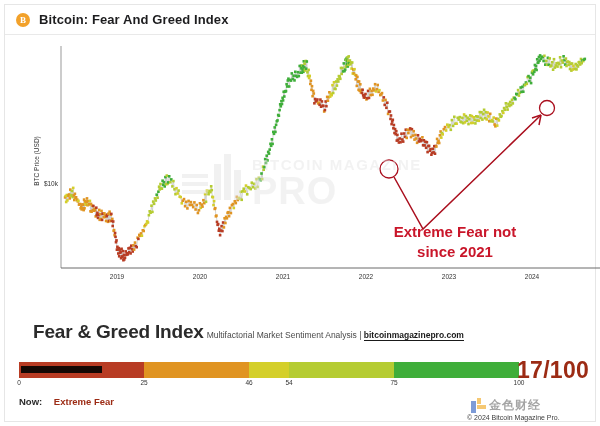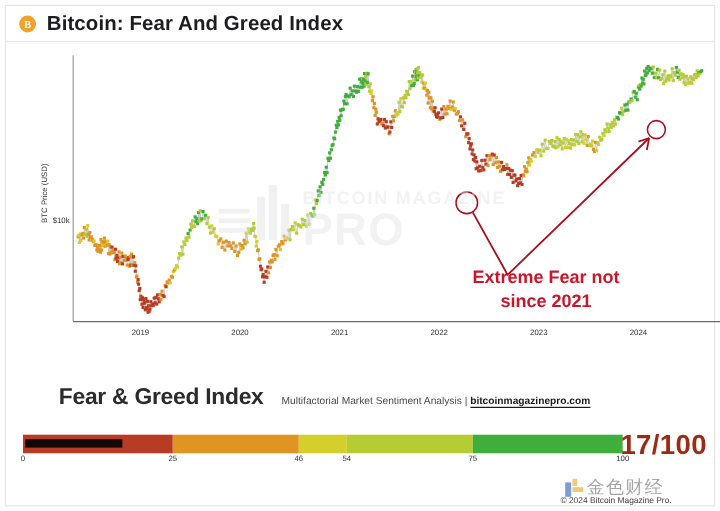--- a/index.html
+++ b/index.html
@@ -46,21 +46,21 @@
     font-size: 9px;
     font-weight: bold;
     display: flex;
     align-items: center;
     justify-content: center;
     flex: none;
     font-family: "Liberation Serif", serif;
   }
   .header-title {
     margin-left: 9px;
-    font-size: 17px;
+    font-size: 13px;
     font-weight: bold;
     color: #1d1d1f;
     letter-spacing: .1px;
   }
 
   
   .chart-area {
     position: absolute;
     left: 12px;
     top: 31px;
@@ -89,33 +89,33 @@
     color: #c9162a;
     font-weight: bold;
     font-size: 15px;
     line-height: 1.30;
     pointer-events: none;
   }
 
   
   .lower-title {
     position: absolute;
-    left: 44px;
+    left: 28px;
     top: 316px;
     display: flex;
     align-items: baseline;
   }
   .lower-title-main {
     font-size: 19px;
     font-weight: bold;
     color: #2b2b2b;
     letter-spacing: -.2px;
   }
   .lower-title-sub {
-    margin-left: 15px;
+    margin-left: 3px;
     font-size: 8.5px;
     color: #4a4a4a;
   }
   .lower-title-sub b { color: #1a1a1a; border-bottom: 1px solid #1a1a1a; }
 
   
   .gauge-wrap {
     position: absolute;
     left: 14px;
     top: 357px;
@@ -197,22 +197,22 @@
   .cn-mark i {
     position: absolute;
     background: #f0a81e;
     display: block;
   }
   .cn-mark i.a { left: 0; top: 3px; width: 5px; height: 12px; background:#2f5fbf; }
   .cn-mark i.b { left: 6px; top: 0; width: 4px; height: 6px; }
   .cn-mark i.c { left: 6px; top: 7px; width: 9px; height: 4px; }
   .cn-text {
     margin-left: 3px;
-    font-size: 15px;
-    font-weight: normal;
+    font-size: 12px;
+    font-weight: bold;
     color: #6e6e6e;
     letter-spacing: 1px;
     font-family: "DejaVu Sans", sans-serif;
   }
 </style>
 </head>
 <body>
 
 <div class="panel">
 
@@ -1007,20 +1007,24 @@
         <div class="gauge-tick" style="left: 125px;">25</div>
         <div class="gauge-tick" style="left: 230px;">46</div>
         <div class="gauge-tick" style="left: 270px;">54</div>
         <div class="gauge-tick" style="left: 375px;">75</div>
         <div class="gauge-tick" style="left: 500px;">100</div>
       </div>
   </div>
 
   <div class="score">17/100</div>
 
+  <div class="now-line">
+    <span class="now-label">Now:</span>
+    <span class="now-value">Extreme Fear</span>
+  </div>
 
   <div class="copyright">© 2024 Bitcoin Magazine Pro.</div>
 
   <div class="cn-watermark">
     <span class="cn-mark">
       <i class="a"></i>
         <i class="b"></i>
         <i class="c"></i>
     </span>
     <span class="cn-text">金色财经</span>

